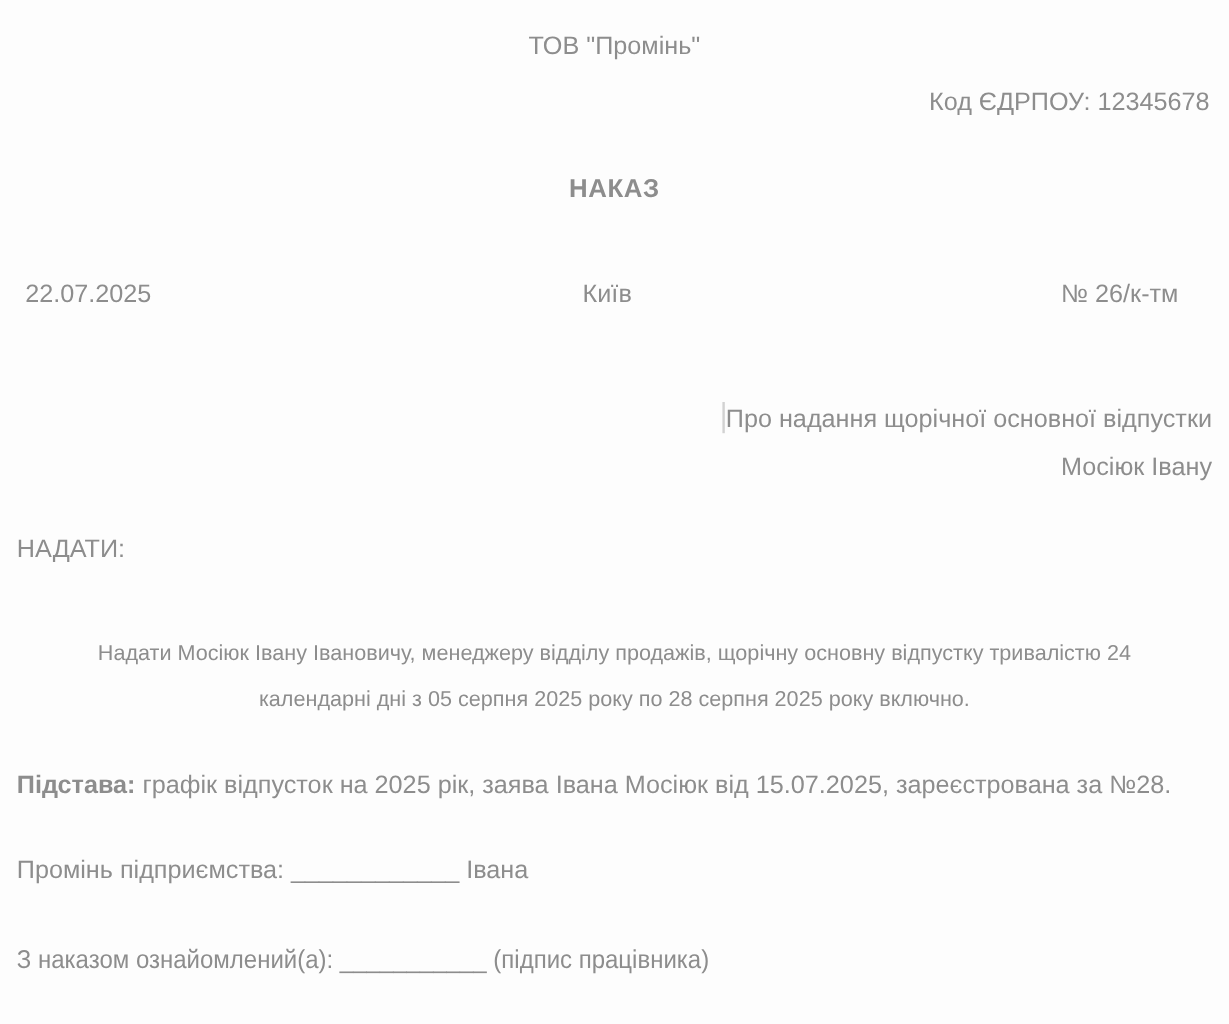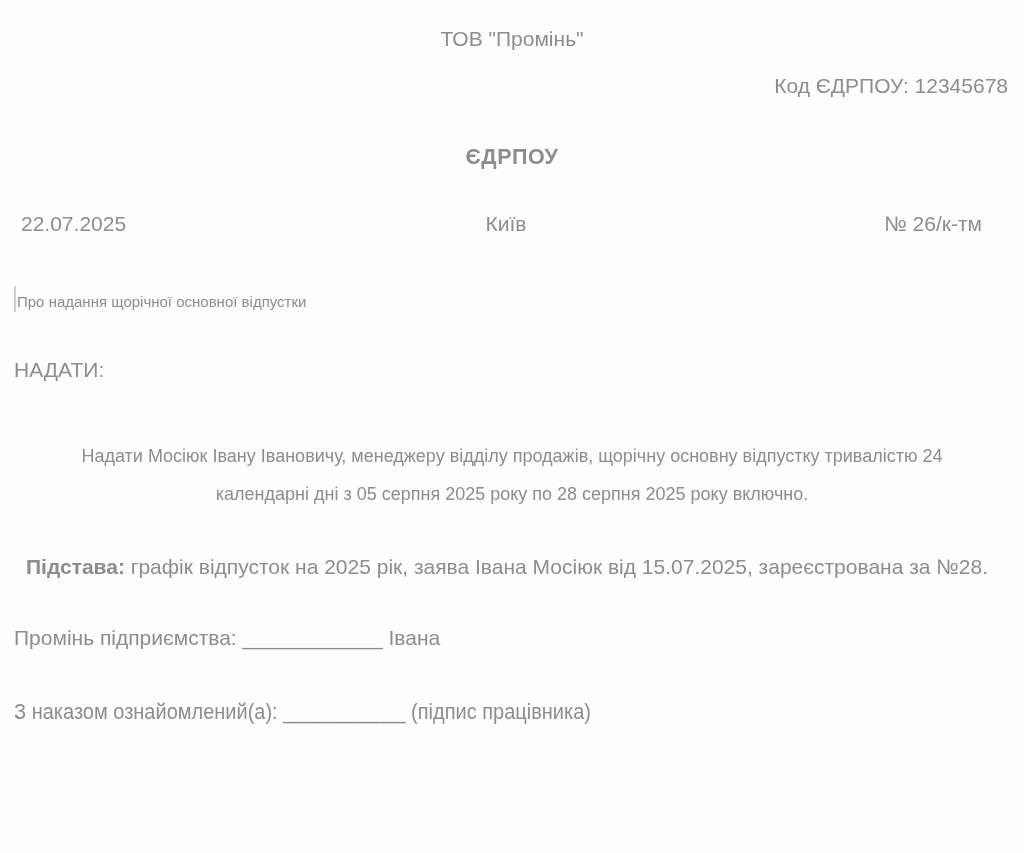--- a/index.html
+++ b/index.html
@@ -34,36 +34,37 @@
     font-size: 21.5px;
     font-weight: bold;
     margin-top: 46px;
     letter-spacing: 0.5px;
   }
   .meta-row {
     display: flex;
     justify-content: space-between;
     align-items: center;
     font-size: 21px;
-    margin-top: 42px;
+    margin-top: 64px;
     padding-left: 7px;
     padding-right: 28px;
   }
   .meta-row .meta-center {
     position: absolute;
     left: 0;
     right: 12px;
     text-align: center;
   }
   .meta-row { position: relative; }
   .subject {
-    margin-top: 46px;
-    font-size: 15px;
+    margin-top: 72px;
+    font-size: 21px;
     line-height: 40px;
     position: relative;
+    text-align: right;
   }
   .caret {
     display: inline-block;
     width: 2px;
     height: 26px;
     background: #d2d2d2;
     vertical-align: -5px;
     margin-right: 1px;
   }
   .directive {
@@ -77,21 +78,21 @@
     text-align: center;
     font-size: 18px;
     line-height: 38px;
   }
   .basis {
     margin-top: 34px;
     font-size: 21px;
     line-height: 40px;
     padding-right: 16px;
   }
-  .basis .bold { font-weight: bold; margin-left: 12px; }
+  .basis .bold { font-weight: bold; }
   .sig-line {
     margin-top: 36px;
     font-size: 21px;
     line-height: 30px;
   }
   .ack-line {
     margin-top: 44px;
     font-size: 21.5px;
     line-height: 30px;
     transform: scaleX(0.93);
@@ -102,30 +103,31 @@
 </style>
 </head>
 <body>
 
 <div class="page">
 
   <div class="company">ТОВ "Промінь"</div>
 
   <div class="edrpou">Код ЄДРПОУ: 12345678</div>
 
-  <div class="order-title">ЄДРПОУ</div>
+  <div class="order-title">НАКАЗ</div>
 
   <div class="meta-row">
     <span>22.07.2025</span>
     <span class="meta-center">Київ</span>
     <span>№ 26/к-тм</span>
   </div>
 
   <div class="subject">
     <div><span class="caret"></span><span>Про надання щорічної основної відпустки</span></div>
+    <div>Мосіюк Івану</div>
   </div>
 
   <div class="directive">НАДАТИ:</div>
 
   <div class="order-body">Надати Мосіюк Івану Івановичу, менеджеру відділу продажів, щорічну основну відпустку тривалістю 24 календарні дні з 05 серпня 2025 року по 28 серпня 2025 року включно.</div>
 
   <div class="basis">
     <span class="bold">Підстава:</span><span> графік відпусток на 2025 рік, заява Івана Мосіюк від 15.07.2025, зареєстрована за №28.</span>
   </div>
 

